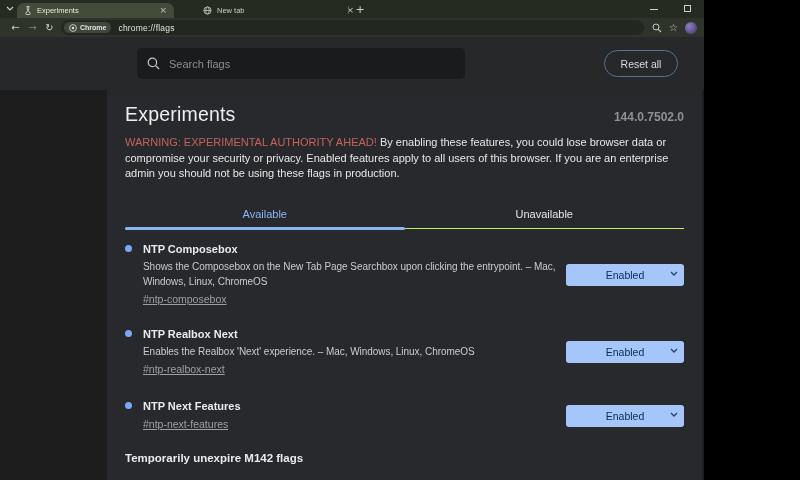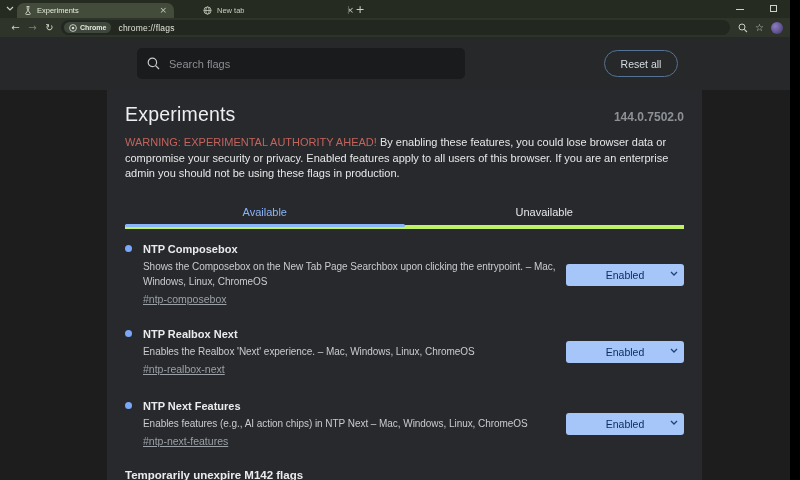--- a/index.html
+++ b/index.html
@@ -1,18 +1,18 @@
 <!DOCTYPE html>
 <html><head>
 <meta charset="utf-8">
 <style>
   * { margin:0; padding:0; box-sizing:border-box; }
   html,body { background:#000; }
   .screen {
-    position:relative; width:790px; height:480px; overflow:hidden;
+    position:relative; width:704px; height:480px; overflow:hidden;
     font-family:"Liberation Sans", sans-serif; -webkit-font-smoothing:antialiased;
   }
 
   
   .tabbar { position:relative; height:18px; background:#262b21; }
   .tabsearch {
     position:absolute; left:3px; top:2px; width:13px; height:13px;
     background:transparent; border:none; color:#c9cec4; display:flex;
     align-items:center; justify-content:center; cursor:pointer;
   }
@@ -77,21 +77,21 @@
   .panel { position:absolute; left:107px; top:0; width:595px; height:100%;
     background:#28292c; padding:13px 18px 0 18px; overflow:hidden; }
 
   .title-row { display:flex; align-items:baseline; justify-content:space-between; }
   .page-title { font-size:19.5px; font-weight:normal; color:#edeef0; letter-spacing:.2px; }
   .version { font-size:12px; color:#8d9196;font-weight:bold; }
 
   .warning { margin-top:9px; font-size:11px; line-height:15.7px; color:#e6e7e8; }
   .warn-red { color:#c4635c; }
 
-  .section-tabs { margin-top:17px; height:30px; display:flex; border-bottom:4px solid #bef264; }
+  .section-tabs { margin-top:17px; height:30px; display:flex; border-bottom:1px solid #bef264; }
   .section-tab { flex:1; display:flex; align-items:center; justify-content:center;
     font-size:11px; color:#e4e6e9; position:relative; cursor:pointer; }
   .section-tab.active { color:#8ab4f8; }
   .section-tab.active::after { content:""; position:absolute; left:0; right:0; bottom:-2px;
     height:3px; background:#8ab4f8; border-radius:2px; }
 
   .flag-rows { margin-top:13px; }
   .flag-row { display:flex; align-items:center; margin-bottom:20px; }
   .flag-row.r2 { margin-bottom:22px; }
   .flag-info { display:flex; width:437px; }
@@ -269,21 +269,20 @@
           </div>
         </div>
 
         <div class="flag-row">
           <div class="flag-info">
             <div class="dot-col">
                 <span class="dot"></span>
               </div>
             <div class="flag-text">
               <div class="flag-title">NTP Next Features</div>
-              <div class="flag-desc">Enables features (e.g., AI action chips) in NTP Next – Mac, Windows, Linux, ChromeOS</div>
               <a class="flag-link">#ntp-next-features</a>
             </div>
           </div>
           <div class="flag-select">
             <span class="sel-label">Enabled</span>
             <svg width="8" height="5" viewBox="0 0 8 5">
                 <polyline points="1,1 4,4 7,1" fill="none" stroke="#1f4476" stroke-width="1.3"></polyline>
               </svg>
           </div>
         </div>

